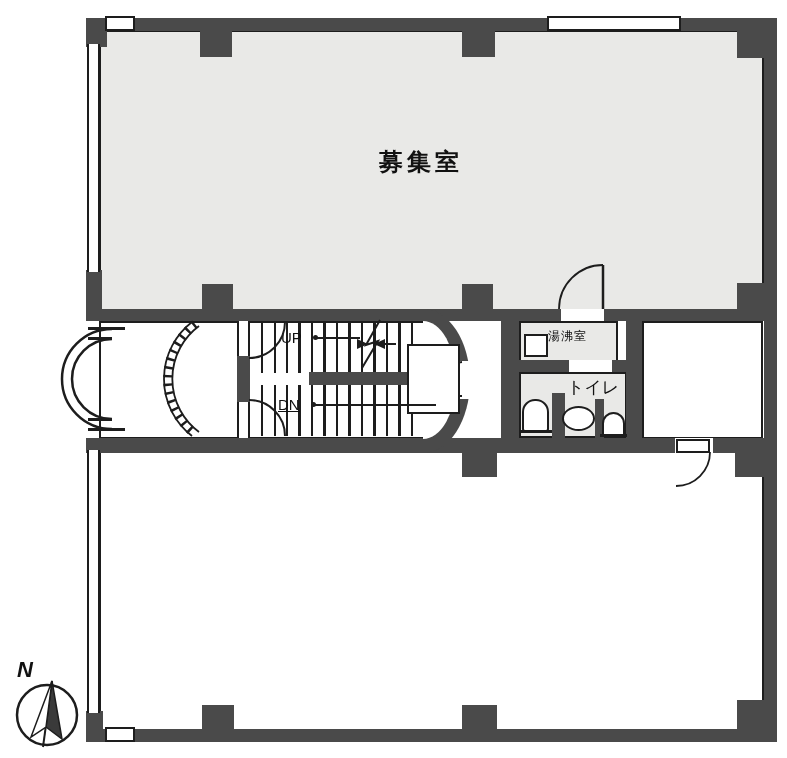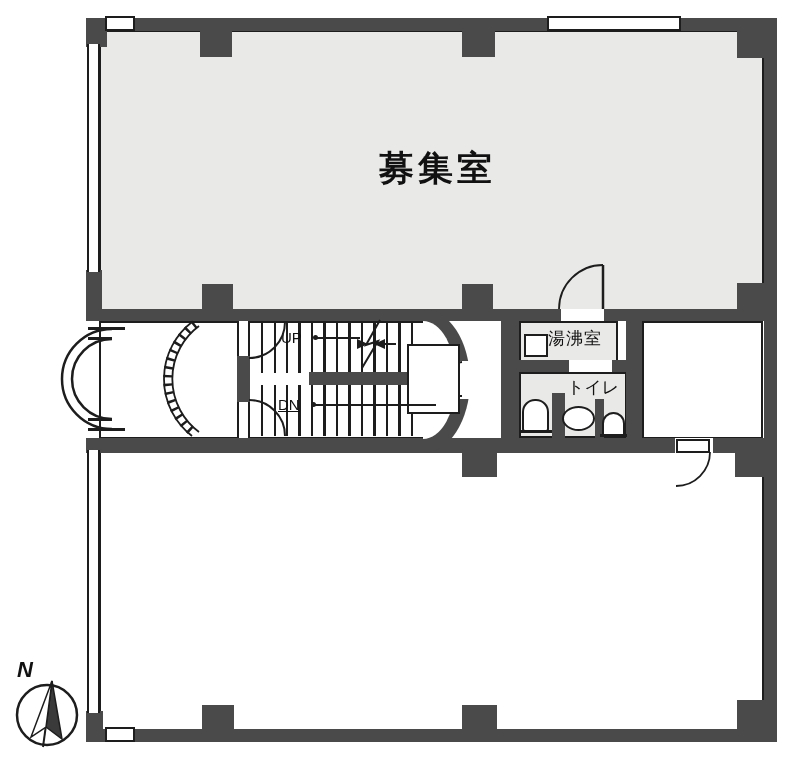--- a/index.html
+++ b/index.html
@@ -127,22 +127,22 @@
   <div class="ln" style="left:88px;top:327px;width:37px;height:3px;"></div>
   <div class="ln" style="left:88px;top:428px;width:37px;height:3px;"></div>
   <div class="ln" style="left:88px;top:337px;width:24px;height:3px;"></div>
   <div class="ln" style="left:88px;top:418px;width:24px;height:3px;"></div>
   <svg style="left:145px;top:315px;" width="70" height="130" viewBox="0 0 70 130">
     <path d="M 50 9 A 69 69 0 0 0 50 119" stroke="#1d1d1d" stroke-width="9" fill="none" stroke-dasharray="2.5 6"></path>
     <path d="M 47 7 A 72 72 0 0 0 47 121" stroke="#1d1d1d" stroke-width="1.8" fill="none"></path>
     <path d="M 54 11 A 66 66 0 0 0 54 117" stroke="#1d1d1d" stroke-width="1.8" fill="none"></path>
   </svg>
 
-  <div class="lbl" style="left:379px;top:150px;font-size:35px;font-weight:600;letter-spacing:4px;">募集室</div>
-  <div class="lbl" style="left:548px;top:330px;font-size:17px;font-weight:500;letter-spacing:1px;">湯沸室</div>
+  <div class="lbl" style="left:379px;top:150px;font-size:24px;font-weight:600;letter-spacing:4px;">募集室</div>
+  <div class="lbl" style="left:548px;top:330px;font-size:12px;font-weight:500;letter-spacing:1px;">湯沸室</div>
   <div class="lbl" style="left:567px;top:379px;font-size:17px;font-weight:500;">トイレ</div>
 
   <svg style="left:10px;top:655px;" width="80" height="100" viewBox="0 0 80 100">
     <circle cx="37" cy="60" r="30" stroke="#1d1d1d" stroke-width="2.5" fill="none"></circle>
     <path d="M 42 26 L 33 92" stroke="#1d1d1d" stroke-width="2" fill="none"></path>
     <polygon points="42,26 52,84 36,72" fill="#3a3a3a" stroke="#1d1d1d" stroke-width="1.5"></polygon>
     <polygon points="42,26 36,72 21,82" fill="#ffffff" stroke="#1d1d1d" stroke-width="1.5"></polygon>
   </svg>
   <div class="lbl" style="left:17px;top:659px;font-size:22px;font-weight:600;font-style:italic;">N</div>
 

